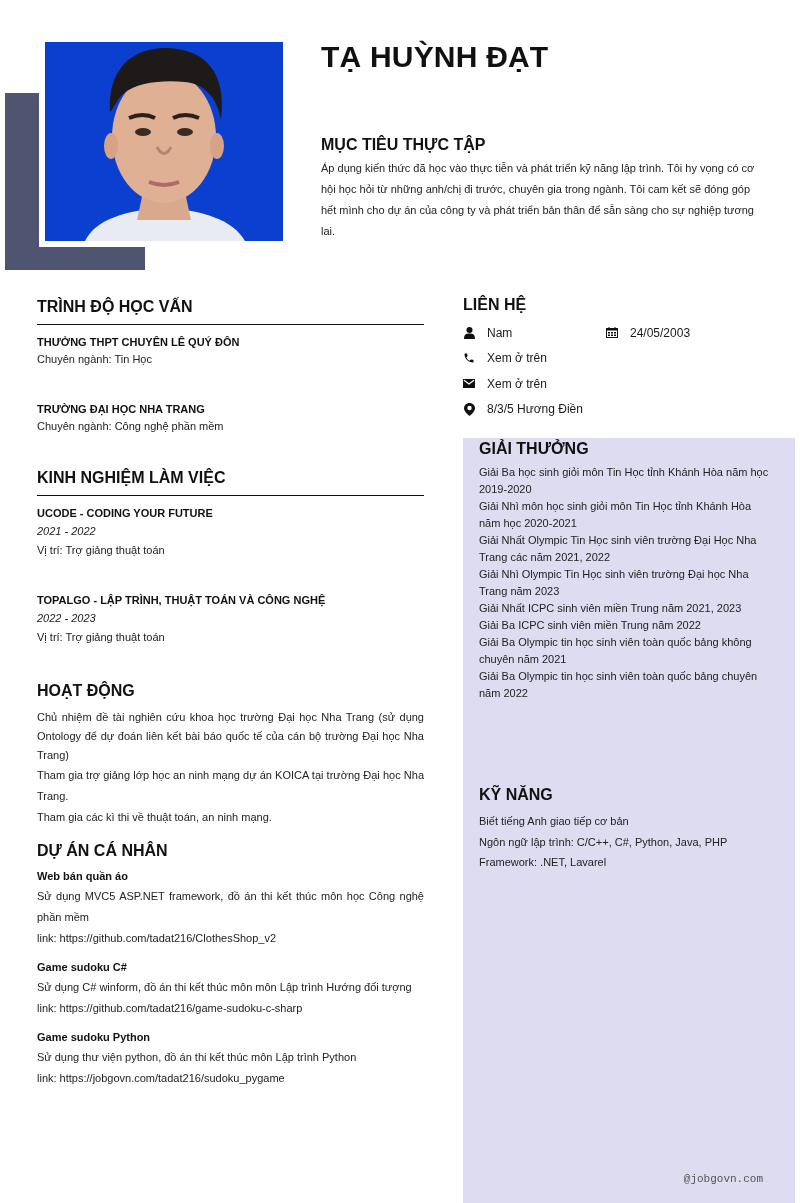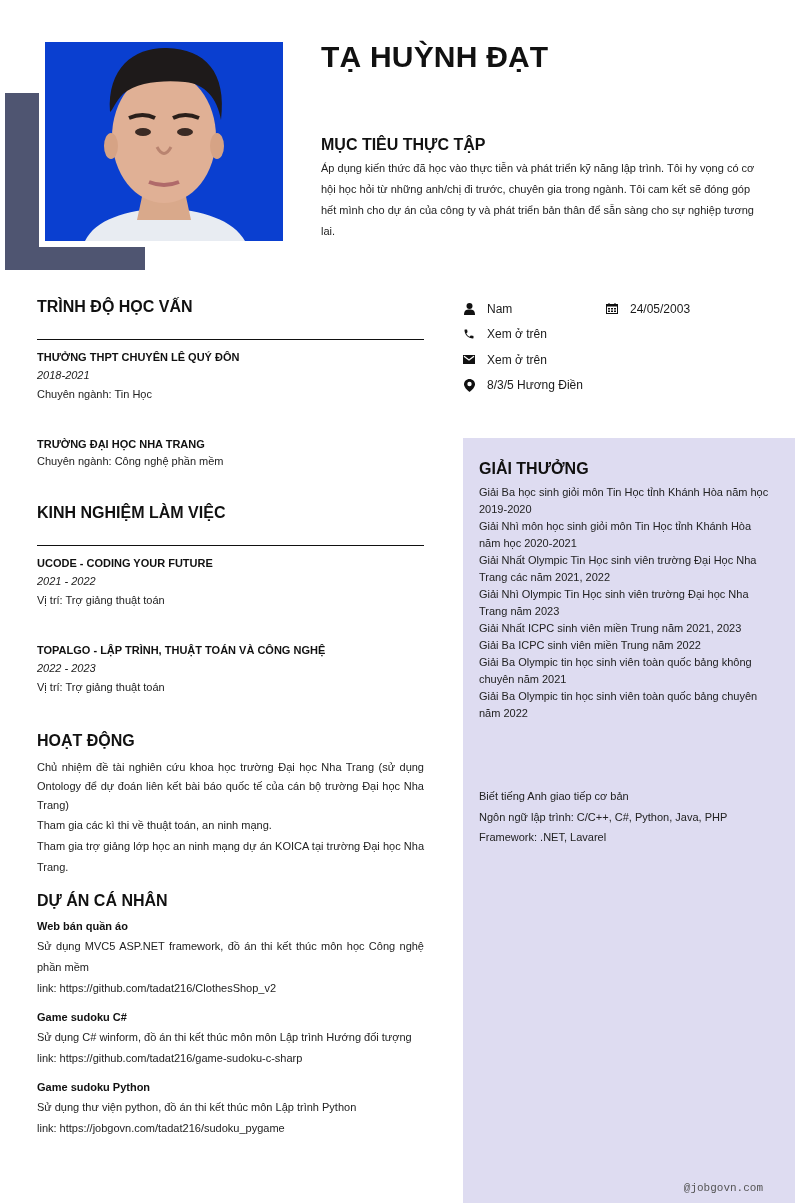--- a/index.html
+++ b/index.html
@@ -14,21 +14,21 @@
 
     .name { position: absolute; left: 321px; top: 40px; font-size: 30px; font-weight: bold; letter-spacing: 0.2px; color: #111; }
 
     .objective { position: absolute; left: 321px; top: 136px; width: 440px; }
     .objective h2 { font-size: 16px; font-weight: bold; color: #111; margin-bottom: 4px; }
     .objective p { font-size: 11px; line-height: 21px; color: #222; }
 
     
     .left-col { position: absolute; left: 37px; top: 298px; width: 387px; }
     .section-title { font-size: 16px; font-weight: bold; color: #111; }
-    .section-title.ruled { padding-bottom: 23px; border-bottom: 1.5px solid #111; margin-bottom: 9px; }
+    .section-title.ruled { padding-bottom: 8px; border-bottom: 1.5px solid #111; margin-bottom: 9px; }
     .entry { margin-bottom: 33px; }
     .entry-title { font-size: 11px; font-weight: bold; color: #111; line-height: 16px; }
     .entry-date { font-size: 11px; font-style: italic; color: #222; line-height: 20px; }
     .entry-desc { font-size: 11px; color: #222; line-height: 18px; }
 
     .edu { margin-bottom: 12px; }
     .exp { margin-top: 0; }
 
     .activities { margin-top: 4px; }
     .activities .section-title { margin-bottom: 8px; }
@@ -45,29 +45,29 @@
     .contact { position: absolute; left: 463px; top: 296px; width: 330px; }
     .contact .section-title { margin-bottom: 6px; }
     .contact-row { display: flex; align-items: center; height: 25.5px; font-size: 12px; color: #1a1a1a; }
     .contact-item { display: flex; align-items: center; }
     .contact-item .ic { width: 12px; height: 12px; margin-right: 12px; display: inline-flex; align-items: center; justify-content: center; }
     .contact-item.gender { width: 143px; }
     .contact-item.dob .ic { margin-right: 12px; }
 
     
     .side-panel { position: absolute; left: 463px; top: 438px; width: 332px; height: 765px; background: #dedcf1; }
-    .awards { position: absolute; left: 16px; top: 2px; width: 290px; margin-top: 20px; }
+    .awards { position: absolute; left: 16px; top: 2px; width: 290px; }
     .awards .section-title { margin-bottom: 6px; }
     .awards p { font-size: 11px; line-height: 17px; color: #222; }
 
     .skills { position: absolute; left: 16px; top: 348px; width: 300px; }
     .skills .section-title { margin-bottom: 7px; }
     .skills p { font-size: 11px; line-height: 20.7px; color: #222; }
 
-    .watermark { position: absolute; right: 32px; bottom: 9px; font-family: "Liberation Mono", monospace; font-size: 11px; color: #555; }
+    .watermark { position: absolute; right: 32px; bottom: 18px; font-family: "Liberation Mono", monospace; font-size: 11px; color: #555; }
   </style>
 </head>
 <body>
 
 <div class="photo-deco-vertical"></div>
 <div class="photo-deco-horizontal"></div>
 <div class="photo">
   <svg viewBox="0 0 238 199">
     <rect width="238" height="199" fill="#0a3fd0"></rect>
     <path d="M40 199 C50 178 80 168 119 166 C158 168 188 178 200 199 Z" fill="#e8ecf2"></path>
@@ -91,21 +91,20 @@
   <h2>MỤC TIÊU THỰC TẬP</h2>
   <p>Áp dụng kiến thức đã học vào thực tiễn và phát triển kỹ năng lập trình. Tôi hy vọng có cơ hội học hỏi từ những anh/chị đi trước, chuyên gia trong ngành. Tôi cam kết sẽ đóng góp hết mình cho dự án của công ty và phát triển bản thân để sẵn sàng cho sự nghiệp tương lai.</p>
 </div>
 
 <div class="left-col">
 
   <div class="edu">
     <div class="section-title ruled">TRÌNH ĐỘ HỌC VẤN</div>
     <div class="entry">
       <div class="entry-title">THƯỞNG THPT CHUYÊN LÊ QUÝ ĐÔN</div>
-      <div class="entry-date">2018-2021</div>
       <div class="entry-desc">Chuyên ngành: Tin Học</div>
     </div>
     <div class="entry" style="margin-bottom:0">
       <div class="entry-title">TRƯỜNG ĐẠI HỌC NHA TRANG</div>
       <div class="entry-desc">Chuyên ngành: Công nghệ phần mềm</div>
     </div>
   </div>
 
   <div class="exp" style="margin-top:34px">
     <div class="section-title ruled">KINH NGHIỆM LÀM VIỆC</div>
@@ -117,22 +116,22 @@
     <div class="entry" style="margin-bottom:0">
       <div class="entry-title">TOPALGO - LẬP TRÌNH, THUẬT TOÁN VÀ CÔNG NGHỆ</div>
       <div class="entry-date">2022 - 2023</div>
       <div class="entry-desc">Vị trí: Trợ giảng thuật toán</div>
     </div>
   </div>
 
   <div class="activities" style="margin-top:36px">
     <div class="section-title">HOẠT ĐỘNG</div>
     <p>Chủ nhiệm đề tài nghiên cứu khoa học trường Đại học Nha Trang (sử dụng Ontology để dự đoán liên kết bài báo quốc tế của cán bộ trường Đại học Nha Trang)</p>
+    <p class="spaced">Tham gia trợ giảng lớp học an ninh mạng dự án KOICA tại trường Đại học Nha Trang.</p>
     <p class="spaced">Tham gia các kì thi về thuật toán, an ninh mạng.</p>
-    <p class="spaced">Tham gia trợ giảng lớp học an ninh mạng dự án KOICA tại trường Đại học Nha Trang.</p>
   </div>
 
   <div class="projects">
     <div class="section-title">DỰ ÁN CÁ NHÂN</div>
     <div class="project">
       <div class="project-title">Web bán quần áo</div>
       <p>Sử dụng MVC5 ASP.NET framework, đồ án thi kết thúc môn học Công nghệ phần mềm</p>
       <p>link: https://github.com/tadat216/ClothesShop_v2</p>
     </div>
     <div class="project">
@@ -142,20 +141,21 @@
     </div>
     <div class="project">
       <div class="project-title">Game sudoku Python</div>
       <p>Sử dụng thư viện python, đồ án thi kết thúc môn Lập trình Python</p>
       <p>link: https://jobgovn.com/tadat216/sudoku_pygame</p>
     </div>
   </div>
 </div>
 
 <div class="contact">
+  <div class="section-title">LIÊN HỆ</div>
 
   <div class="contact-row">
     <div class="contact-item gender">
       <span class="ic">
         <svg width="11" height="12" viewBox="0 0 11 12">
             <circle cx="5.5" cy="3" r="3" fill="#111"></circle>
             <path d="M0 12 C0 7.5 2 6.5 5.5 6.5 C9 6.5 11 7.5 11 12 Z" fill="#111"></path>
           </svg>
       </span>
       <span>Nam</span>
@@ -222,19 +222,20 @@
     <p>Giải Nhì môn học sinh giỏi môn Tin Học tỉnh Khánh Hòa năm học 2020-2021</p>
     <p>Giải Nhất Olympic Tin Học sinh viên trường Đại Học Nha Trang các năm 2021, 2022</p>
     <p>Giải Nhì Olympic Tin Học sinh viên trường Đại học Nha Trang năm 2023</p>
     <p>Giải Nhất ICPC sinh viên miền Trung năm 2021, 2023</p>
     <p>Giải Ba ICPC sinh viên miền Trung năm 2022</p>
     <p>Giải Ba Olympic tin học sinh viên toàn quốc bảng không chuyên năm 2021</p>
     <p>Giải Ba Olympic tin học sinh viên toàn quốc bảng chuyên năm 2022</p>
   </div>
 
   <div class="skills">
+    <div class="section-title">KỸ NĂNG</div>
     <p>Biết tiếng Anh giao tiếp cơ bản</p>
     <p>Ngôn ngữ lập trình: C/C++, C#, Python, Java, PHP</p>
     <p>Framework: .NET, Lavarel</p>
   </div>
 
   <div class="watermark">@jobgovn.com</div>
 </div>
 
 </body></html>

